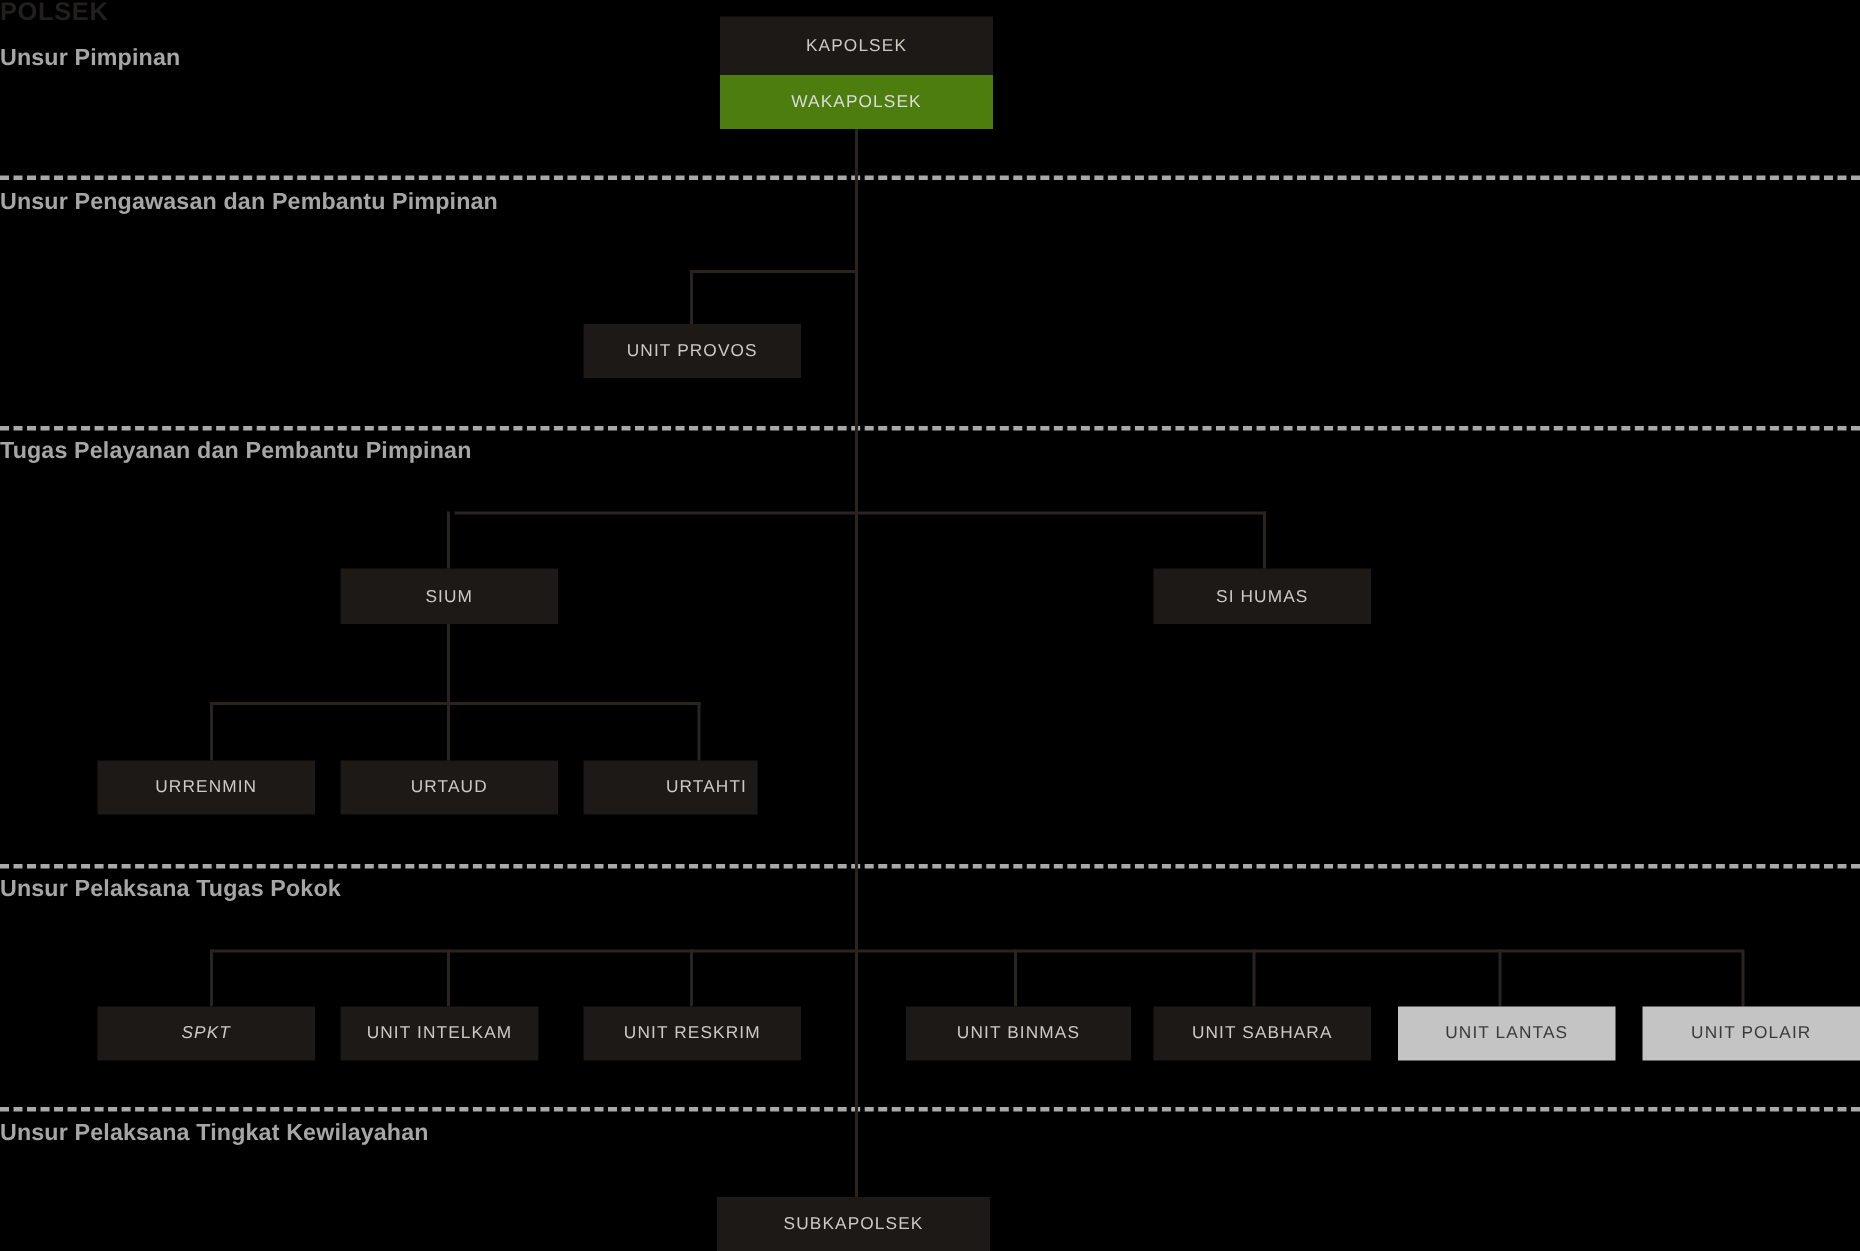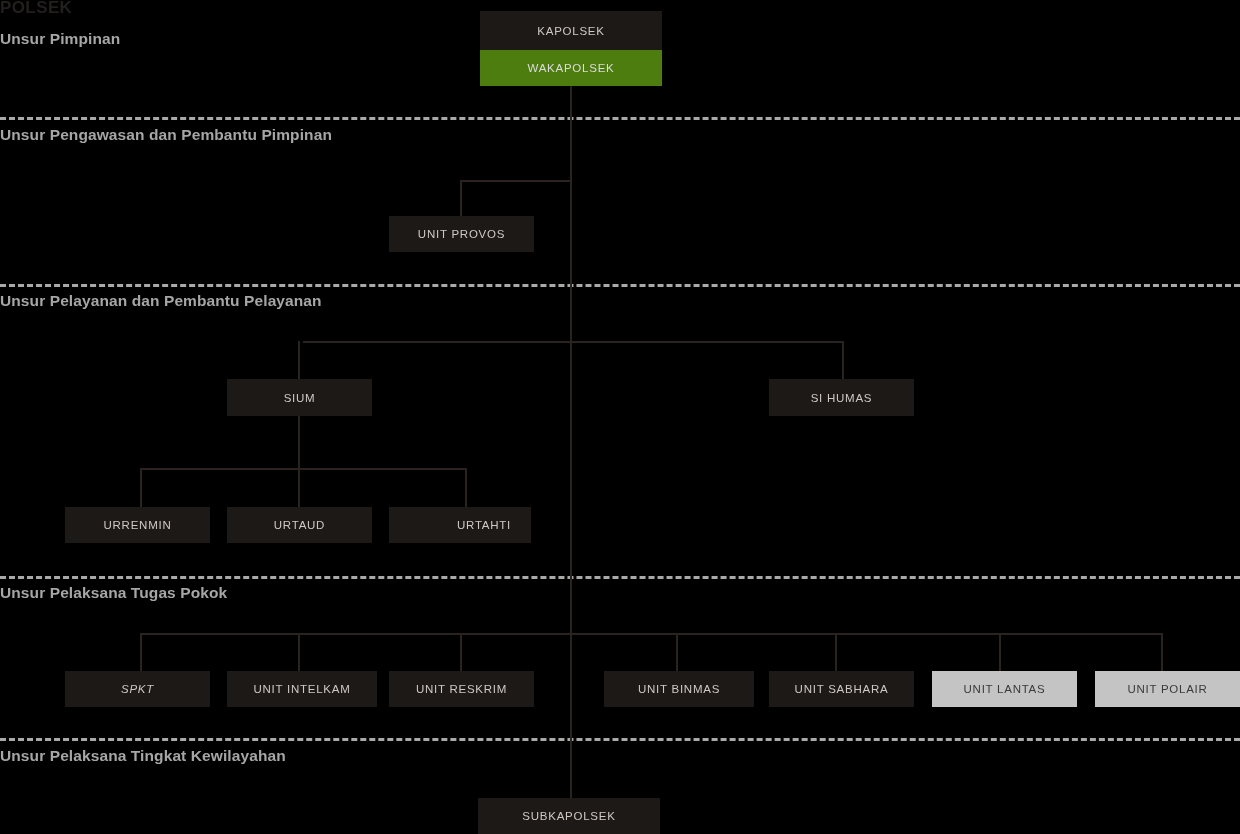--- a/index.html
+++ b/index.html
@@ -88,21 +88,21 @@
 </style>
 </head>
 <body>
 
 <div id="chart">
 
   <div class="title-polsek">POLSEK</div>
 
   <div class="section-label" style="top:30px;">Unsur Pimpinan</div>
   <div class="section-label" style="top:126px;">Unsur Pengawasan dan Pembantu Pimpinan</div>
-  <div class="section-label" style="top:292px;">Unsur Pelayanan dan Pembantu Pelayanan</div>
+  <div class="section-label" style="top:292px;">Tugas Pelayanan dan Pembantu Pimpinan</div>
   <div class="section-label" style="top:584px;">Unsur Pelaksana Tugas Pokok</div>
   <div class="section-label" style="top:747px;">Unsur Pelaksana Tingkat Kewilayahan</div>
 
   <div class="divider" style="top:117px;"></div>
   <div class="divider" style="top:284px;"></div>
   <div class="divider" style="top:576px;"></div>
   <div class="divider" style="top:738px;"></div>
 
   <div class="line-v" style="left:570px; top:86px;  height:712px;"></div>
 
@@ -121,33 +121,33 @@
   <div class="node dark" style="left:769px; top:379px; width:145px; height:37px;">SI HUMAS</div>
 
   <div class="line-v" style="left:298px; top:416px; height:52px;"></div>
   <div class="line-h" style="left:140px; top:468px; width:327px;"></div>
   <div class="line-v" style="left:140px; top:468px; height:39px;"></div>
   <div class="line-v" style="left:298px; top:468px; height:39px;"></div>
   <div class="line-v" style="left:465px; top:468px; height:39px;"></div>
 
   <div class="node dark" style="left:65px;  top:507px; width:145px; height:36px;">URRENMIN</div>
   <div class="node dark" style="left:227px; top:507px; width:145px; height:36px;">URTAUD</div>
-  <div class="node dark" style="left:389px; top:507px; width:142px; height:36px;padding-left:48px;">URTAHTI</div>
+  <div class="node dark" style="left:389px; top:507px; width:116px; height:36px;padding-left:48px;">URTAHTI</div>
 
   <div class="line-h" style="left:140px; top:633px; width:1022px;"></div>
   <div class="line-v" style="left:140px;  top:633px; height:38px;"></div>
   <div class="line-v" style="left:298px;  top:633px; height:38px;"></div>
   <div class="line-v" style="left:460px;  top:633px; height:38px;"></div>
   <div class="line-v" style="left:676px;  top:633px; height:38px;"></div>
   <div class="line-v" style="left:835px;  top:633px; height:38px;"></div>
   <div class="line-v" style="left:999px;  top:633px; height:38px;"></div>
   <div class="line-v" style="left:1161px; top:633px; height:38px;"></div>
 
   <div class="node dark" style="left:65px;   top:671px; width:145px; height:36px;font-style:italic;">SPKT</div>
-  <div class="node dark" style="left:227px;  top:671px; width:150px; height:36px;">UNIT INTELKAM</div>
+  <div class="node dark" style="left:227px;  top:671px; width:132px; height:36px;">UNIT INTELKAM</div>
   <div class="node dark" style="left:389px;  top:671px; width:145px; height:36px;">UNIT RESKRIM</div>
   <div class="node dark" style="left:604px;  top:671px; width:150px; height:36px;">UNIT BINMAS</div>
   <div class="node dark" style="left:769px;  top:671px; width:145px; height:36px;">UNIT SABHARA</div>
   <div class="node light" style="left:932px;  top:671px; width:145px; height:36px;">UNIT LANTAS</div>
   <div class="node light" style="left:1095px; top:671px; width:145px; height:36px;">UNIT POLAIR</div>
 
   <div class="node dark" style="left:478px; top:798px; width:182px; height:36px;">SUBKAPOLSEK</div>
 
 </div>
 

